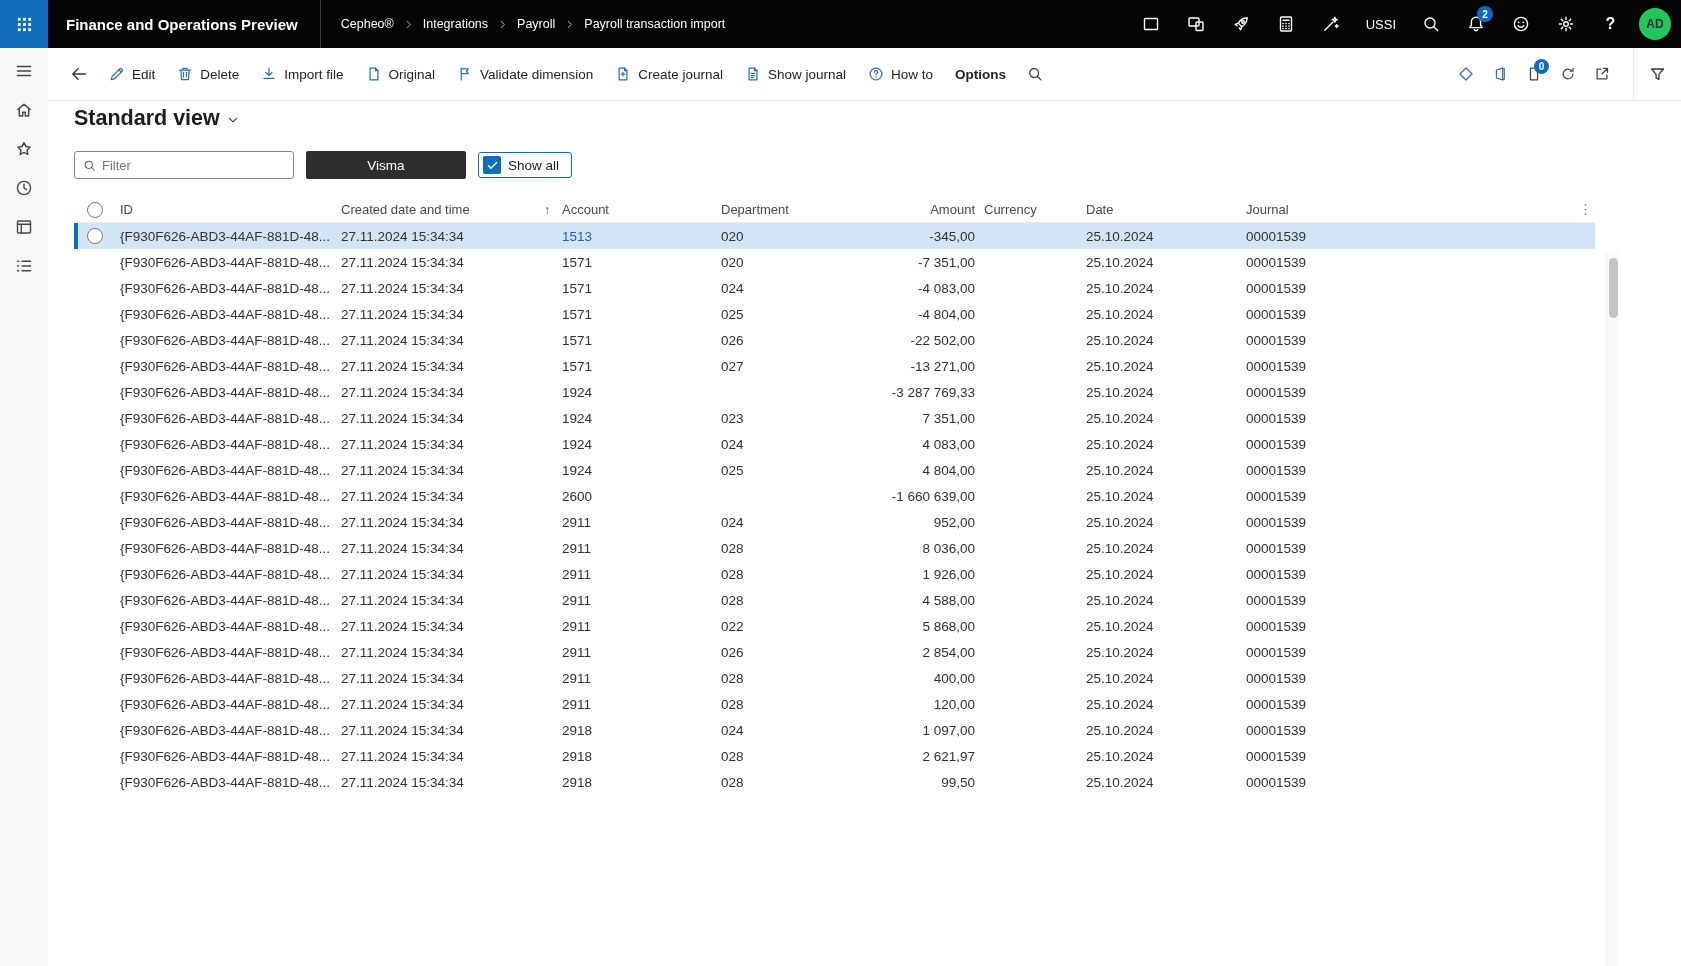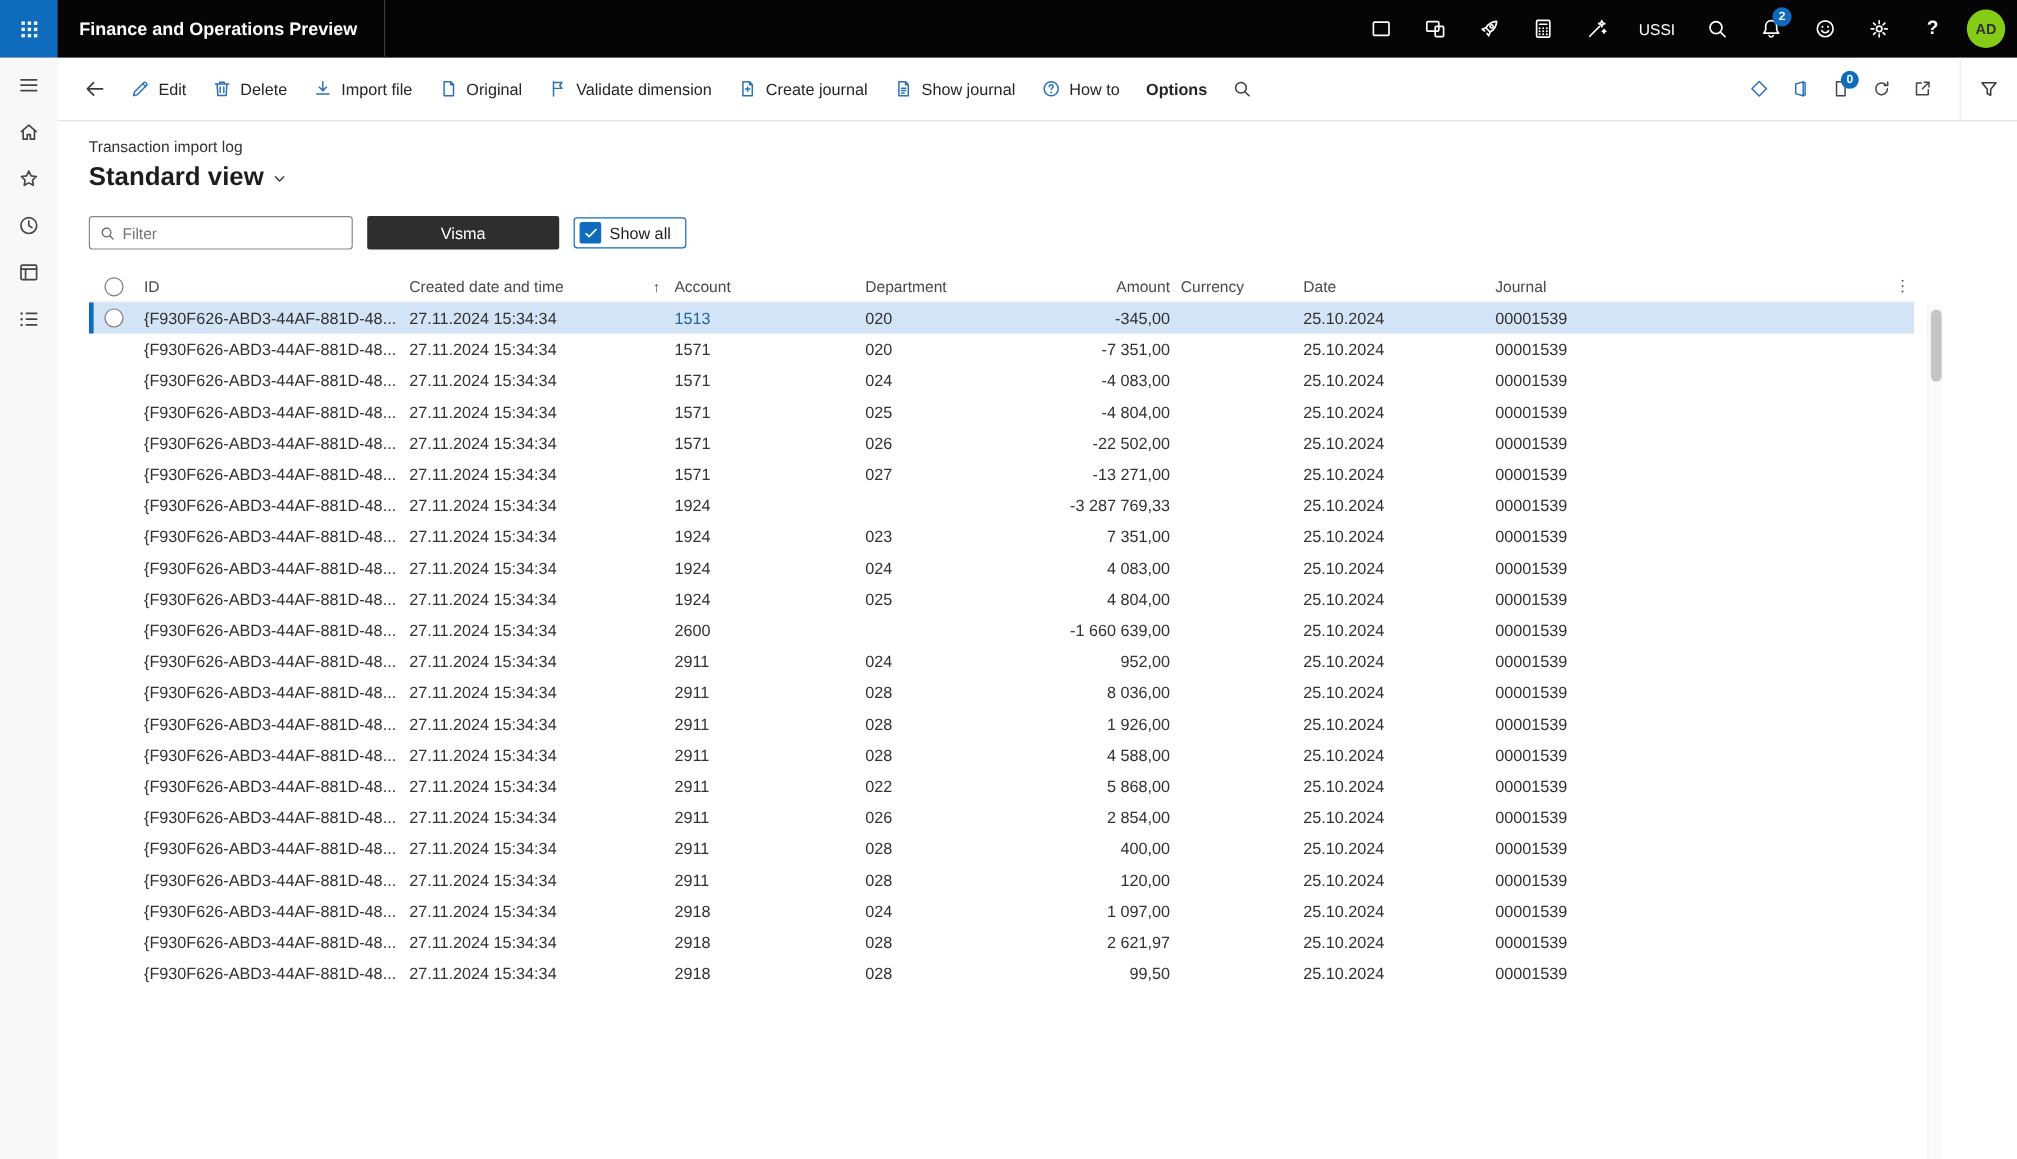--- a/index.html
+++ b/index.html
@@ -13,21 +13,21 @@
   .app-title { font-size: 15px; font-weight: 700; padding: 0 22px 0 18px; white-space: nowrap; }
   .tb-divider { width: 1px; height: 48px; background: #3a3a3a; flex: none; }
   .breadcrumb { display: flex; align-items: center; gap: 9px; padding-left: 20px; font-size: 12.5px; flex: 1; min-width: 0; }
   .crumb { white-space: nowrap; cursor: pointer; }
   .crumb-chev { color: #cfcfcf; display: flex; }
   .tb-right { display: flex; align-items: center; margin-left: auto; flex: none; }
   .tb-btn { width: 45px; height: 48px; display: flex; align-items: center; justify-content: center; position: relative; cursor: pointer; color: #fff; }
   .env-label { font-size: 13px; font-weight: 400; padding: 0 12px; cursor: default; }
   .tb-badge { position: absolute; top: 6px; right: 5px; min-width: 16px; height: 16px; padding: 0 3px; border-radius: 8px; background: #0f6cbd; color: #fff; font-size: 10px; font-weight: 700; display: flex; align-items: center; justify-content: center; }
   .help-glyph { font-size: 16px; font-weight: 600; }
-  .avatar { width: 32px; height: 32px; border-radius: 50%; background: #84cc16; color: #333; font-size: 12px; font-weight: 700; display: flex; align-items: center; justify-content: center; margin: 0 10px 0 6px; cursor: pointer; }
+  .avatar { width: 32px; height: 32px; border-radius: 50%; background: #22c55e; color: #333; font-size: 12px; font-weight: 700; display: flex; align-items: center; justify-content: center; margin: 0 10px 0 6px; cursor: pointer; }
 
   
   .main { display: flex; height: 918px; }
   .rail { width: 48px; background: #f8f8f8; display: flex; flex-direction: column; align-items: center; padding-top: 3px; flex: none; }
   .rail-btn { width: 40px; height: 39px; display: flex; align-items: center; justify-content: center; color: #484644; cursor: pointer; }
   .content { flex: 1; min-width: 0; }
 
   
   .actionbar { height: 53px; display: flex; align-items: center; border-bottom: 1px solid #e4e4e4; padding-left: 12px; }
   .ab-back { width: 38px; height: 36px; display: flex; align-items: center; justify-content: center; color: #3b3a39; cursor: pointer; }
@@ -99,20 +99,41 @@
             <rect x="13" y="7.5" width="3" height="3"></rect>
             <rect x="2" y="13" width="3" height="3"></rect>
             <rect x="7.5" y="13" width="3" height="3"></rect>
             <rect x="13" y="13" width="3" height="3"></rect>
           </g>
         </svg>
       </span>
   </div>
   <div class="app-title">Finance and Operations Preview</div>
   <div class="tb-divider"></div>
+  <div class="breadcrumb">
+    <span class="crumb">Cepheo®</span>
+    <span class="crumb-chev">
+        <svg class="ic" viewBox="0 0 18 18" width="11" height="11">
+          <path d="M6.8 3.8L12 9l-5.2 5.2"></path>
+        </svg>
+      </span>
+    <span class="crumb">Integrations</span>
+    <span class="crumb-chev">
+        <svg class="ic" viewBox="0 0 18 18" width="11" height="11">
+          <path d="M6.8 3.8L12 9l-5.2 5.2"></path>
+        </svg>
+      </span>
+    <span class="crumb">Payroll</span>
+    <span class="crumb-chev">
+        <svg class="ic" viewBox="0 0 18 18" width="11" height="11">
+          <path d="M6.8 3.8L12 9l-5.2 5.2"></path>
+        </svg>
+      </span>
+    <span class="crumb">Payroll transaction import</span>
+  </div>
   <div class="tb-right">
     <div class="tb-btn">
         <span>
           <svg class="ic" viewBox="0 0 18 18" width="18" height="18">
             <rect x="2.5" y="3.5" width="13" height="11" rx="1"></rect>
           </svg>
         </span>
       </div>
     <div class="tb-btn">
         <span>
@@ -379,21 +400,20 @@
         <div class="ab-filter">
             <span>
               <svg class="ic" viewBox="0 0 18 18" width="17" height="17">
                 <path d="M2.8 3.2h12.4l-4.7 5.6v5.4l-3-1.6V8.8z"></path>
               </svg>
             </span>
           </div>
       </div>
     </div>
 
-    <div class="page-caption">Transaction import log</div>
     <div class="page-title-row">
       <span class="page-title">Standard view</span>
       <span class="title-chev">
           <svg class="ic" viewBox="0 0 18 18" width="14" height="14">
             <path d="M4.5 6.8L9 11.3l4.5-4.5"></path>
           </svg>
         </span>
     </div>
 
     <div class="filter-row">

